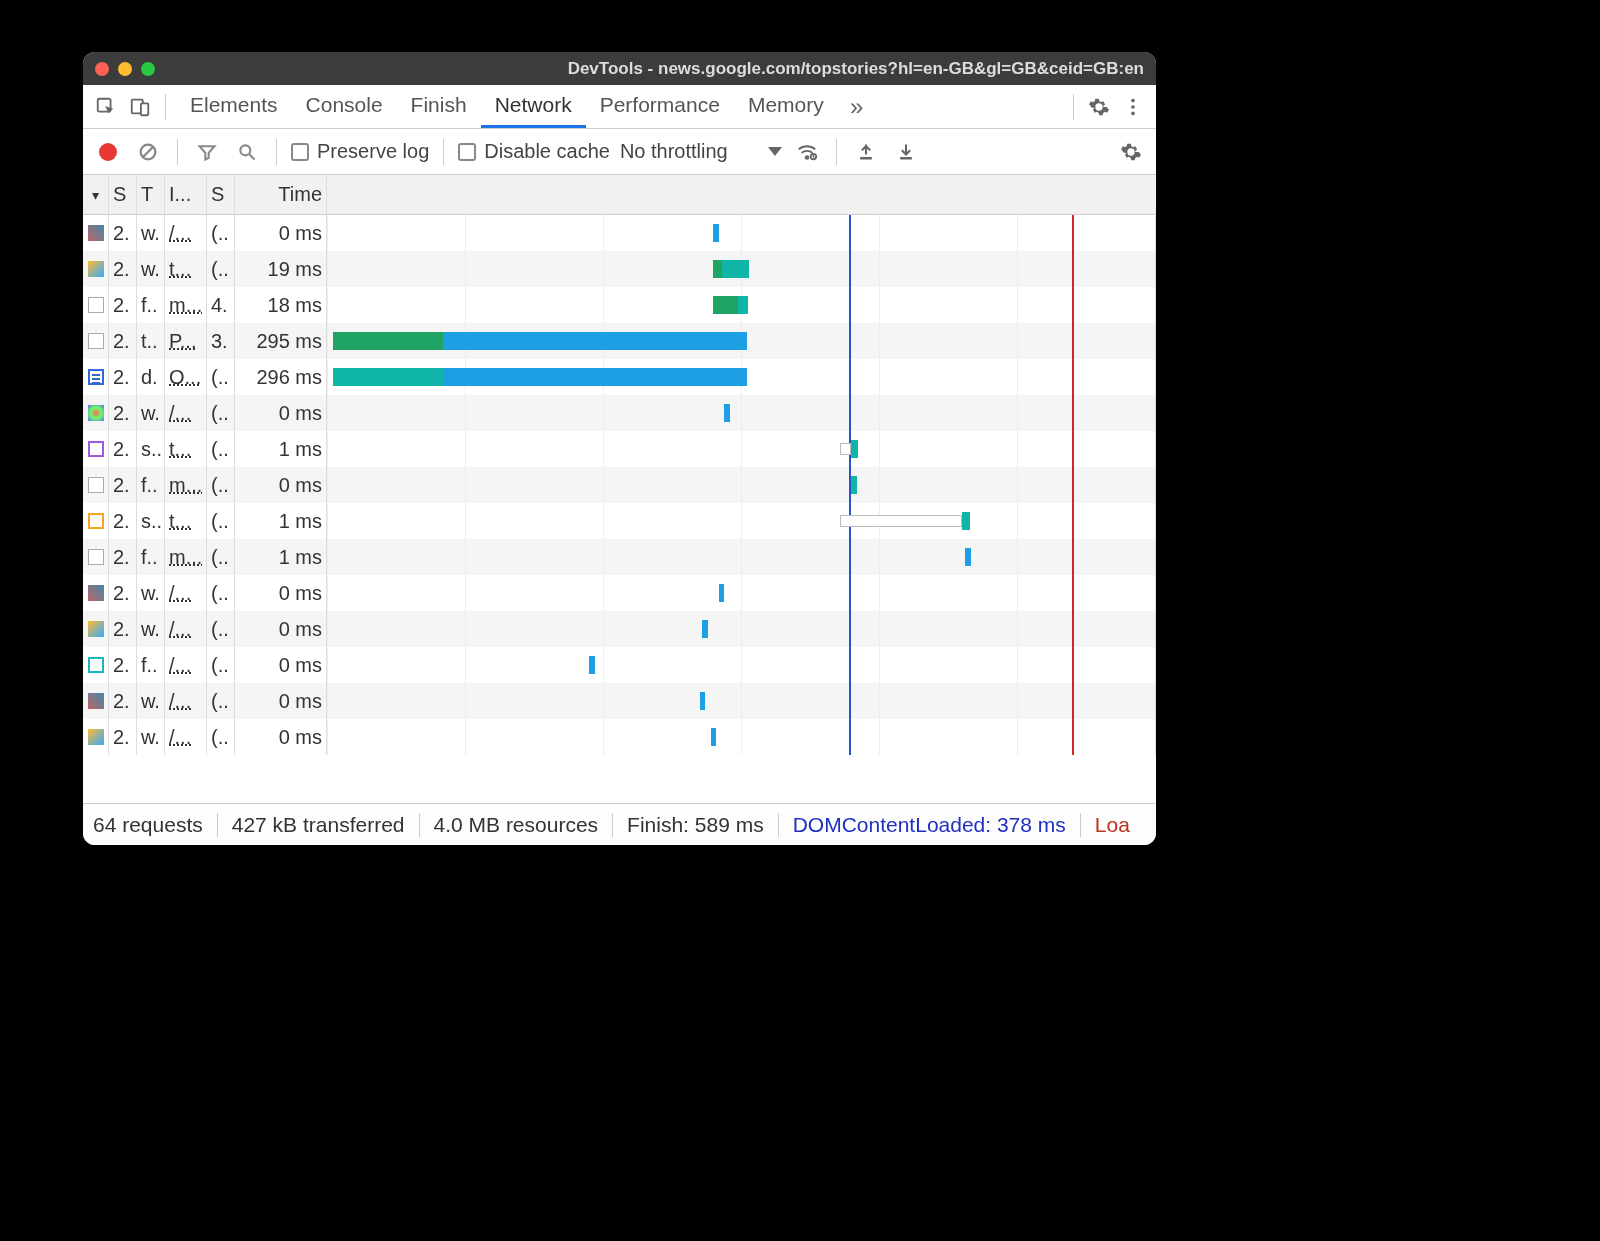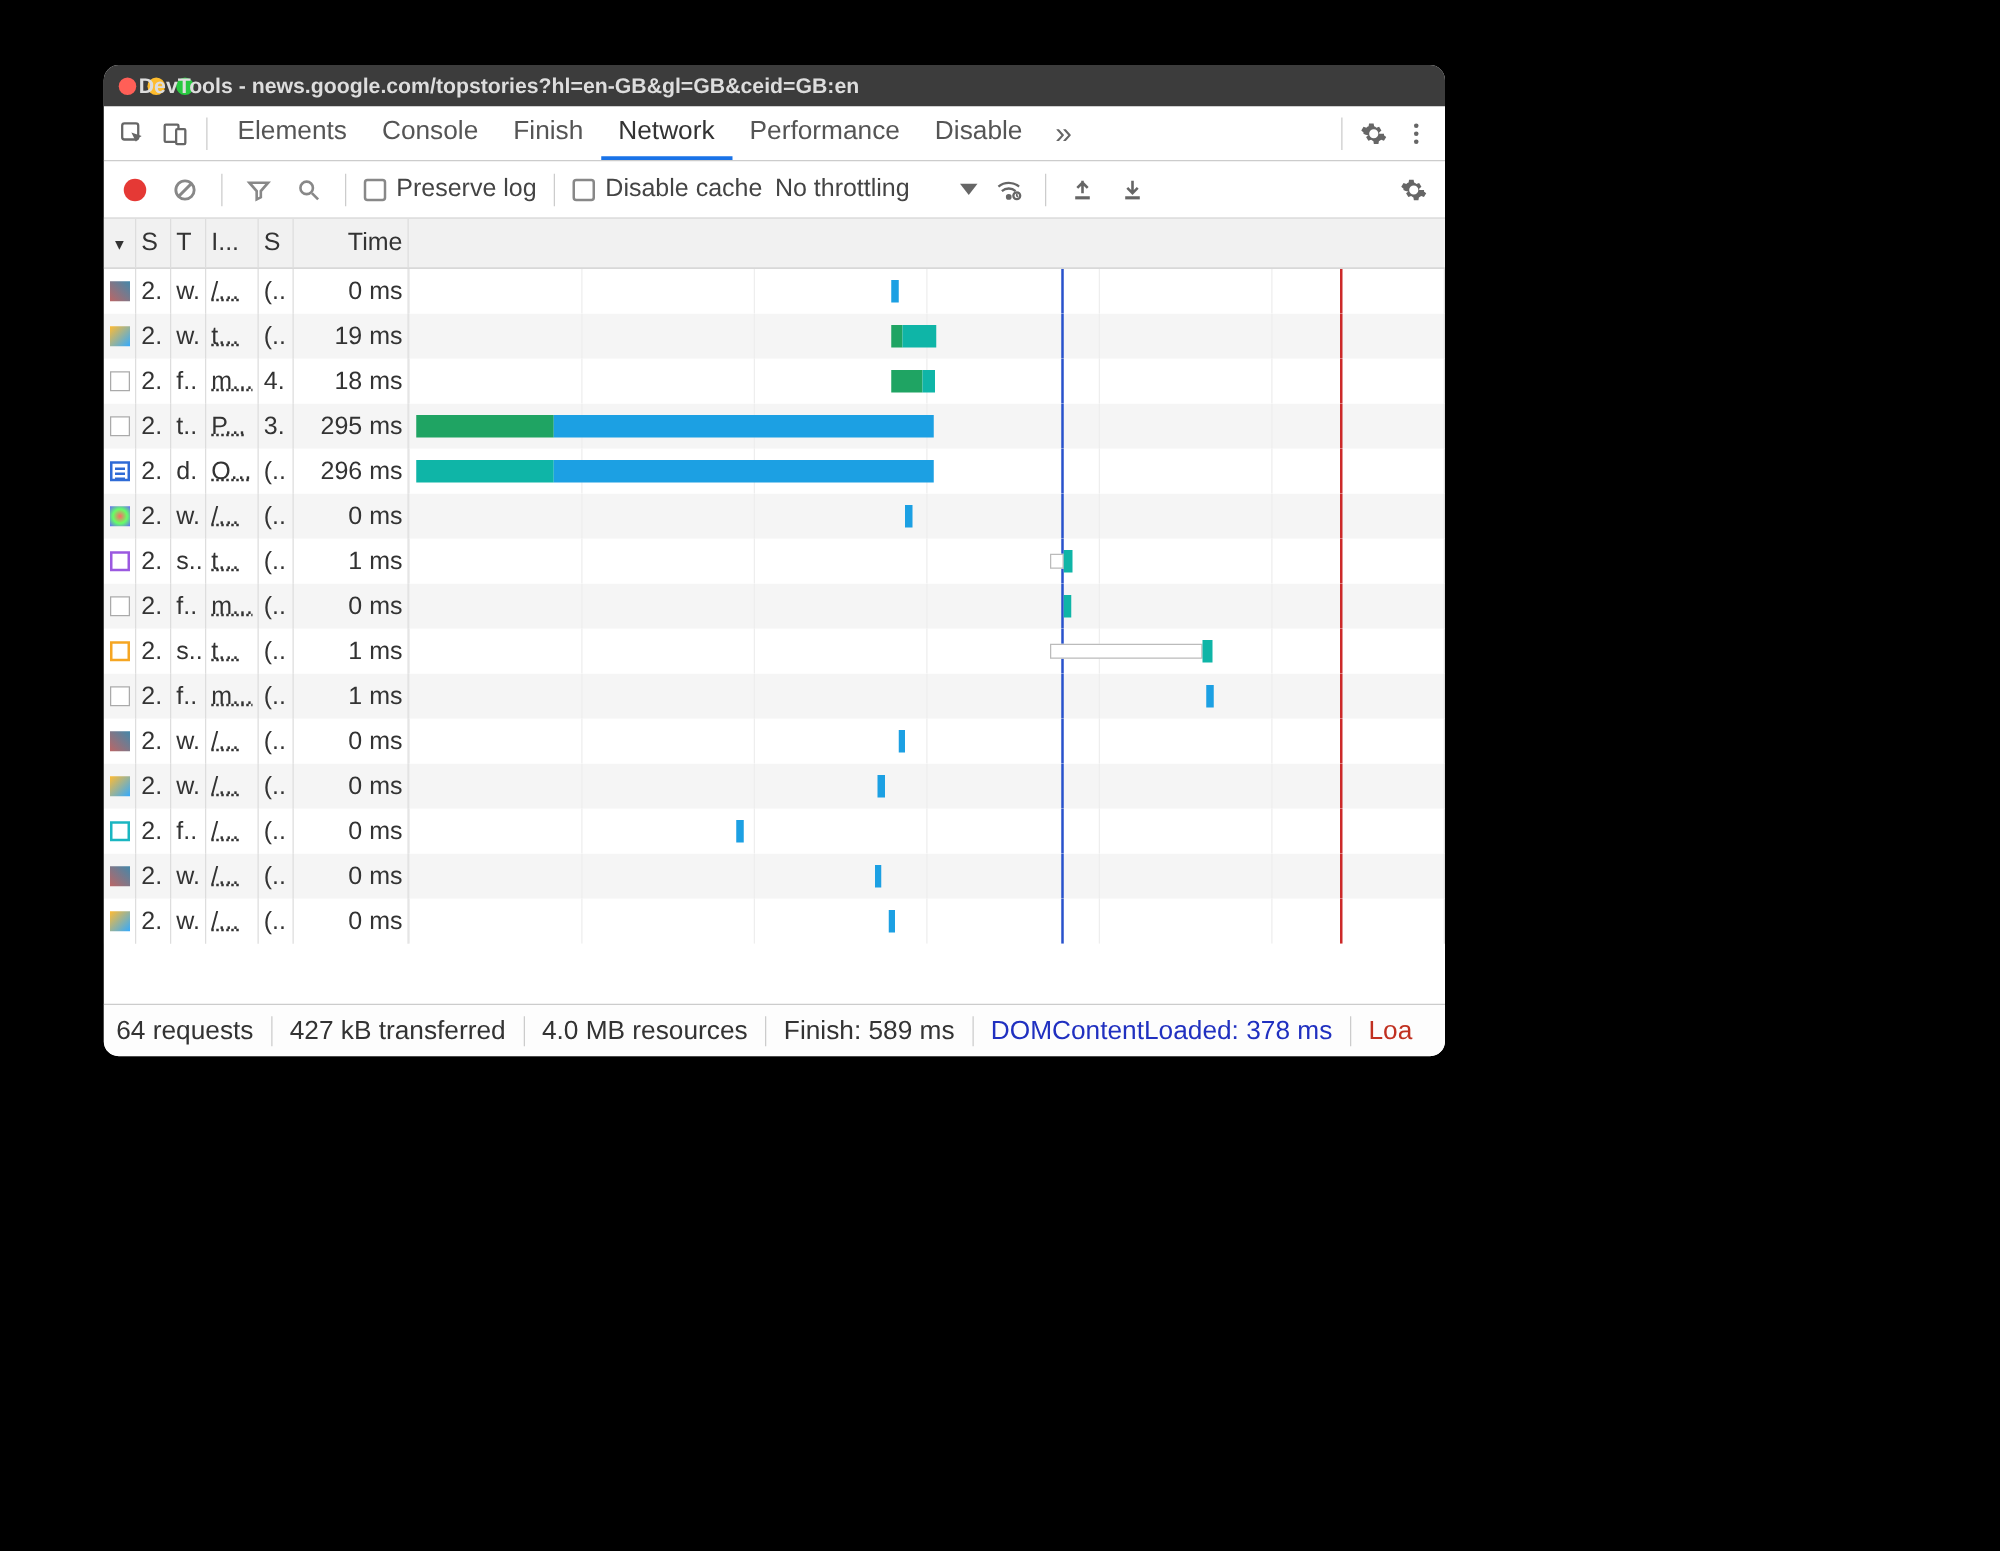--- a/index.html
+++ b/index.html
@@ -37,21 +37,21 @@
     color: #ddd;
     font-size: 17px;
     font-weight: 600;
     flex: 0 0 auto;
   }
   .traffic { display: flex; gap: 9px; margin-right: 16px; }
   .dot { width: 14px; height: 14px; border-radius: 50%; }
   .dot.r { background: #ff5f57; }
   .dot.y { background: #febc2e; }
   .dot.g { background: #28c840; }
-  .titlebar .title { flex: 1; text-align: left; margin-left: -60px; white-space: nowrap; overflow: hidden; text-overflow: ellipsis;}
+  .titlebar .title { flex: 1; text-align: right; margin-left: -60px; white-space: nowrap; overflow: hidden; text-overflow: ellipsis;}
   
   .tabs {
     height: 44px;
     border-bottom: 1px solid #ccc;
     display: flex;
     align-items: center;
     padding: 0 8px;
     gap: 4px;
     flex: 0 0 auto;
     color:#555;
@@ -179,21 +179,21 @@
           <rect x="13" y="8" width="8" height="13" rx="1" fill="#fff"></rect>
         </svg>
     </div>
     <div class="sep"></div>
     <div id="tabs-holder" style="display:flex;height:100%">
         <div class="tab">Elements</div>
         <div class="tab">Console</div>
         <div class="tab">Finish</div>
         <div class="tab active">Network</div>
         <div class="tab">Performance</div>
-        <div class="tab">Disable</div>
+        <div class="tab">Memory</div>
       </div>
     <div class="icon-btn">
         <span style="font-size:24px">»</span>
       </div>
     <div class="spacer"></div>
     <div class="sep"></div>
     <div class="icon-btn">
       <svg width="22" height="22" viewBox="0 0 24 24" fill="#666">
           <path d="M12 8a4 4 0 100 8 4 4 0 000-8zm9 4a7 7 0 01-.1 1.2l2 1.6-2 3.4-2.4-.9a7 7 0 01-2 1.2l-.4 2.5h-4l-.4-2.5a7 7 0 01-2-1.2l-2.4.9-2-3.4 2-1.6A7 7 0 013 12a7 7 0 01.1-1.2l-2-1.6 2-3.4 2.4.9a7 7 0 012-1.2L7.9 3h4l.4 2.5a7 7 0 012 1.2l2.4-.9 2 3.4-2 1.6c.1.4.1.8.1 1.2z"></path>
         </svg>

